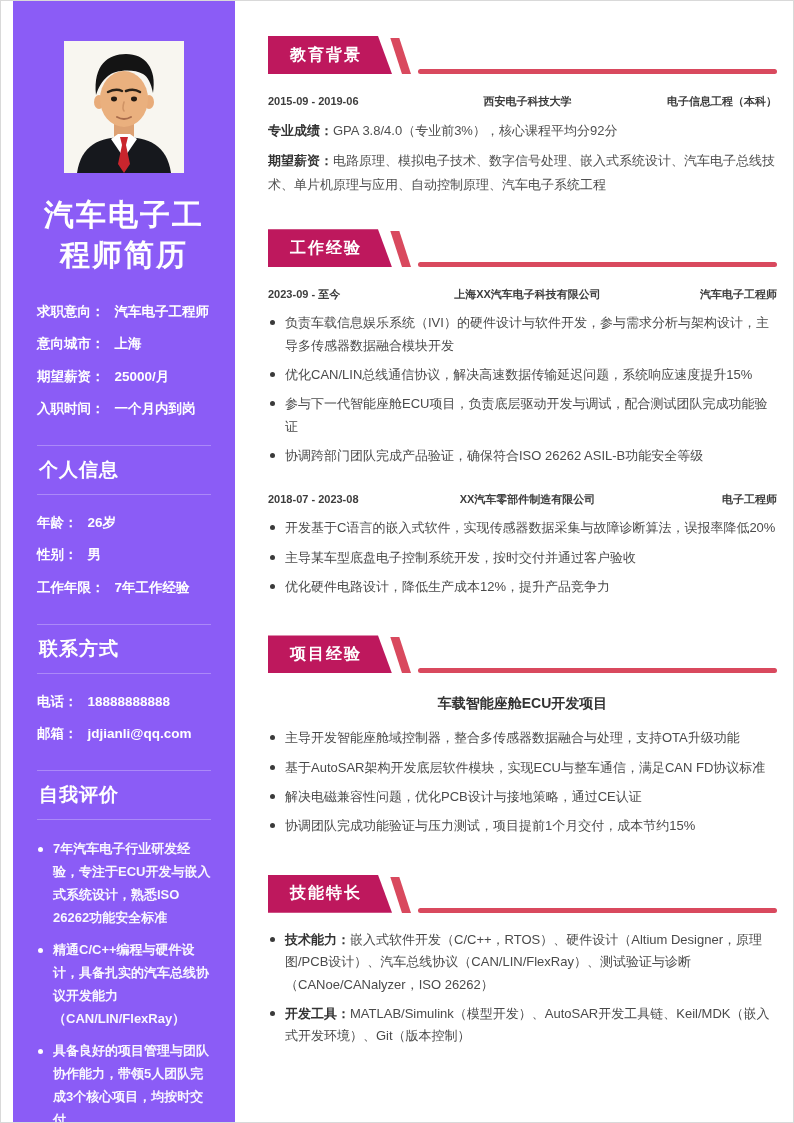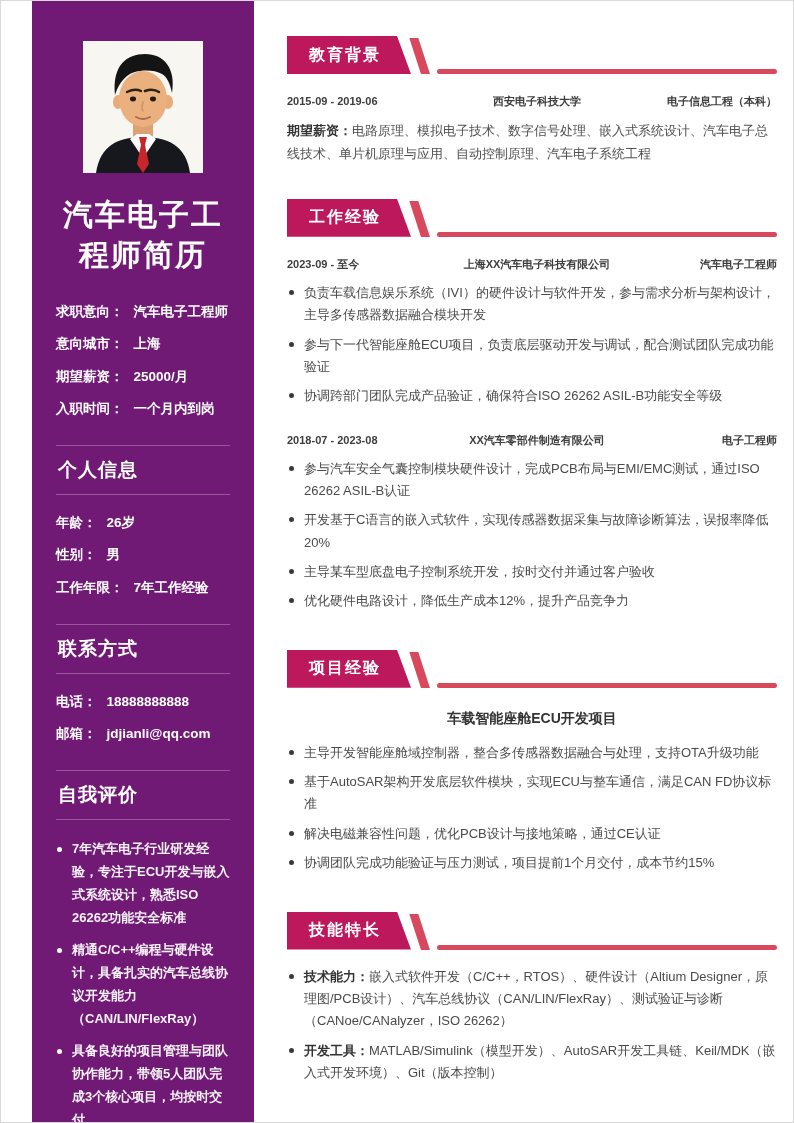--- a/index.html
+++ b/index.html
@@ -1,20 +1,20 @@
 <!DOCTYPE html>
 <html><head>
 <meta charset="utf-8">
 <style>
   * { margin:0; padding:0; box-sizing:border-box; }
   body { background:#fff; font-family:"Liberation Sans","DejaVu Sans",sans-serif; }
   .page { width:794px; height:1123px; border:1px solid #d9d9d9; background:#fff; display:flex; overflow:hidden; }
 
   
-  .sidebar { width:222px; margin-left:31px; background:#701a75; color:#fff; padding:40px 24px 20px; flex-shrink:0; }
+  .sidebar { width:222px; margin-left:12px; background:#8b5cf6; color:#fff; padding:40px 24px 20px; flex-shrink:0; }
   .photo { display:block; width:120px; height:132px; margin:0 auto 22px; }
   .side-title { font-size:30px; font-weight:800; text-align:center; line-height:1.32; letter-spacing:2px; margin-bottom:28px; }
   .srow { display:flex; gap:10px; font-size:13.5px; font-weight:700; margin-bottom:12px; line-height:1.5; }
   .srow .sval { font-weight:700; }
   .sheader { border-top:1px solid rgba(255,255,255,.28); border-bottom:1px solid rgba(255,255,255,.28); padding:11px 2px; margin:26px 0 18px; font-size:19px; font-weight:700; letter-spacing:1px; }
   .sblist { list-style:none; }
   .sblist li { position:relative; padding-left:16px; margin-bottom:10px; font-size:13px; line-height:1.75; color:rgba(255,255,255,.95); font-weight:600; }
   .sblist li::before { content:''; position:absolute; left:1px; top:9px; width:5px; height:5px; border-radius:50%; background:#fff; }
 
   
@@ -126,49 +126,52 @@
         <div class="sec-diag"></div>
         <div class="sec-line"></div>
       </div>
     </div>
     <div class="jrow">
       <span class="d">2015-09 - 2019-06</span>
       <span class="c">西安电子科技大学</span>
       <span class="r">电子信息工程（本科）</span>
     </div>
     <p class="pline">
+      <span class="lbl">专业成绩：</span><span>GPA 3.8/4.0（专业前3%），核心课程平均分92分</span>
+    </p>
+    <p class="pline">
       <span class="lbl">期望薪资：</span><span>电路原理、模拟电子技术、数字信号处理、嵌入式系统设计、汽车电子总线技术、单片机原理与应用、自动控制原理、汽车电子系统工程</span>
     </p>
 
     <div class="sec">
       <div class="sec-box">
           <span>工作经验</span>
         </div>
       <div class="sec-tail">
         <div class="sec-diag"></div>
         <div class="sec-line"></div>
       </div>
     </div>
     <div class="jrow">
       <span class="d">2023-09 - 至今</span>
       <span class="c">上海XX汽车电子科技有限公司</span>
       <span class="r">汽车电子工程师</span>
     </div>
     <ul class="blist">
       <li>负责车载信息娱乐系统（IVI）的硬件设计与软件开发，参与需求分析与架构设计，主导多传感器数据融合模块开发</li>
+      <li>优化CAN/LIN总线通信协议，解决高速数据传输延迟问题，系统响应速度提升15%</li>
       <li>参与下一代智能座舱ECU项目，负责底层驱动开发与调试，配合测试团队完成功能验证</li>
       <li>协调跨部门团队完成产品验证，确保符合ISO 26262 ASIL-B功能安全等级</li>
     </ul>
     <div class="jrow" style="margin-top:14px;">
       <span class="d">2018-07 - 2023-08</span>
       <span class="c">XX汽车零部件制造有限公司</span>
       <span class="r">电子工程师</span>
     </div>
     <ul class="blist">
-      <li>参与汽车安全气囊控制模块硬件设计，完成PCB布局与EMI/EMC测试，通过ISO 26262 ASIL-B认证</li>
       <li>开发基于C语言的嵌入式软件，实现传感器数据采集与故障诊断算法，误报率降低20%</li>
       <li>主导某车型底盘电子控制系统开发，按时交付并通过客户验收</li>
       <li>优化硬件电路设计，降低生产成本12%，提升产品竞争力</li>
     </ul>
 
     <div class="sec">
       <div class="sec-box">
           <span>项目经验</span>
         </div>
       <div class="sec-tail">

